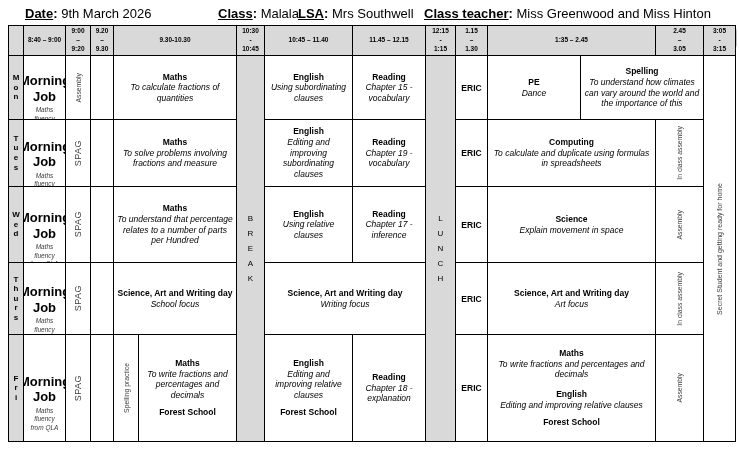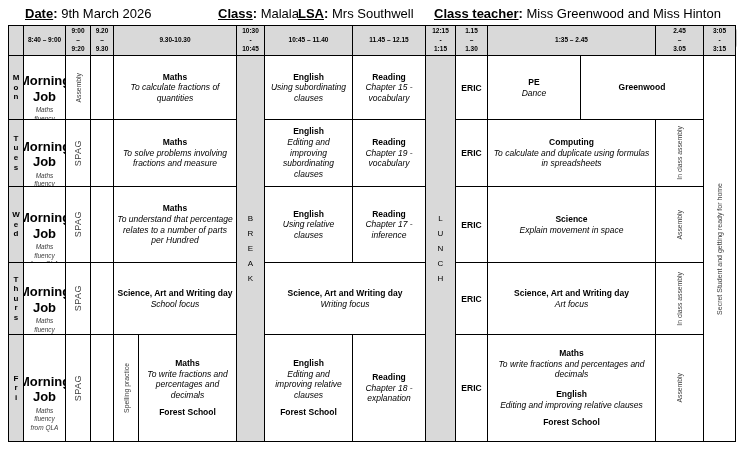--- a/index.html
+++ b/index.html
@@ -12,21 +12,21 @@
     overflow: hidden;
   }
   
   .infobar { position: absolute; top: 6px; left: 0; width: 739px; height: 18px; font-size: 13px; }
   .seg { position: absolute; white-space: nowrap; }
   .seg b.u { font-weight: bold; text-decoration: underline; }
   .seg b { font-weight: bold; }
   #seg-date   { left: 25px; }
   #seg-class  { left: 186px; margin-left: 32px; }
   #seg-lsa    { left: 298px; }
-  #seg-teacher{ left: 434px; }
+  #seg-teacher{ left: 424px; }
   
   .scrollthumb { position: absolute; right: 2px; top: 28px; width: 7px; height: 20px; background: #c4c4c4; border-radius: 4px; }
   
   .tt {
     position: absolute; left: 8px; top: 25px;
     display: grid;
     grid-template-columns: 15px 42px 25px 23px 25px 98px 28px 88px 73px 30px 32px 93px 75px 48px 32px;
     grid-template-rows: 30px 64px 67px 76px 72px 107px;
     border-top: 1.4px solid #000; border-left: 1.4px solid #000;
     width: 728px;
@@ -135,21 +135,22 @@
   <div class="c lesson" style="grid-area:2/9/3/10">
       <div class="t">Reading</div>
       <div class="d">Chapter 15 - vocabulary</div>
     </div>
   <div class="c eric" style="grid-area:2/11/3/12">ERIC</div>
   <div class="c lesson" style="grid-area:2/12/3/13">
       <div class="t">PE</div>
       <div class="d">Dance</div>
     </div>
   <div class="c lesson" style="grid-area:2/13/3/15">
-      <div class="t">Greenwood</div>
+      <div class="t">Spelling</div>
+      <div class="d">To understand how climates can vary around the world and the importance of this</div>
     </div>
 
   <div class="c g day pre" style="grid-area:3/1/4/2">T
 u
 e
 s</div>
   <div class="c" style="grid-area:3/2/4/3">
       <div class="mt pre">Morning
 Job</div>
       <div class="ms pre">Maths

